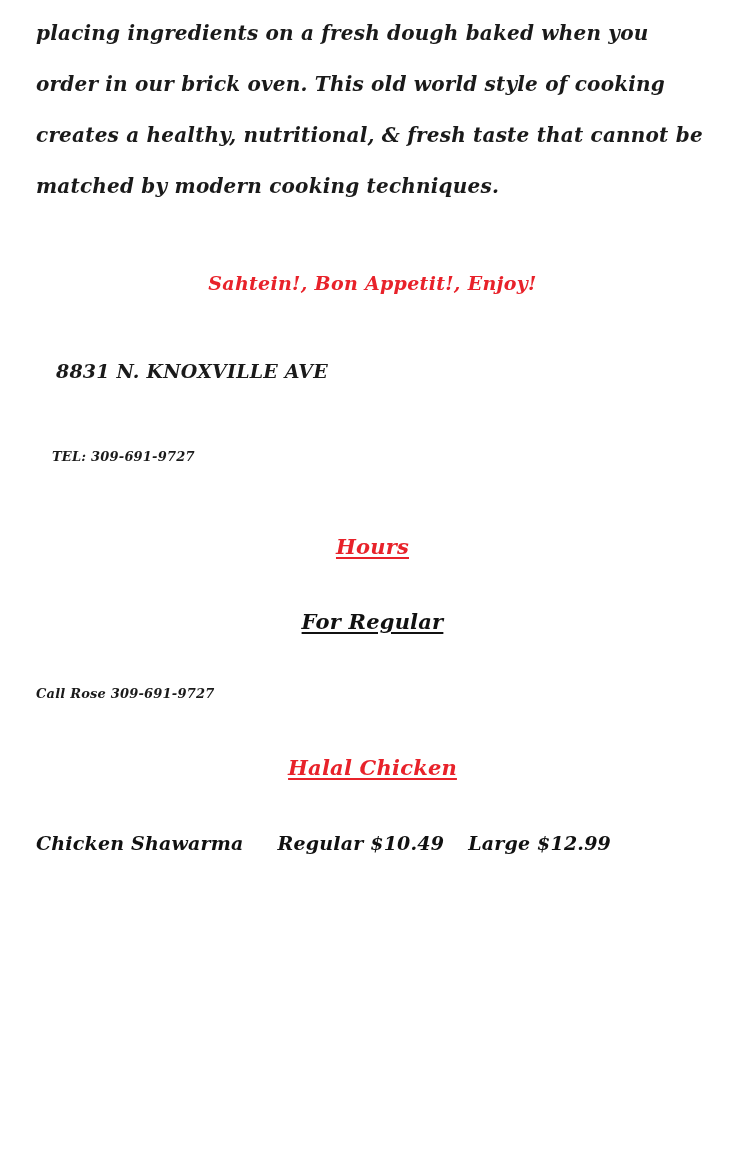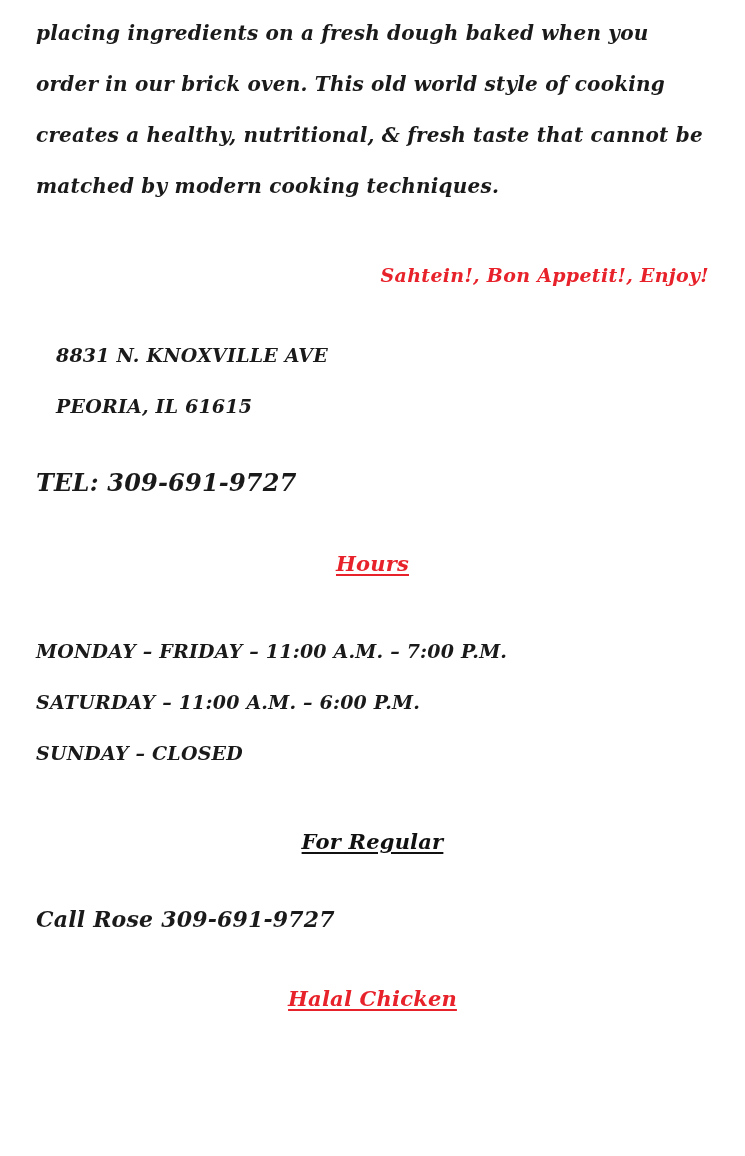--- a/index.html
+++ b/index.html
@@ -32,42 +32,42 @@
 
   .intro {
     margin: 0;
     padding-top: 8px;
     font-size: 20px;
     line-height: 51px;
     color: #1a1a1a;
   }
 
   .tagline {
-    text-align: right;
+    text-align: center;
     color: #e8222a;
     font-size: 19px;
     font-weight: 700;
-    margin: 0;
+    margin: 8px;
     padding-top: 52px;
     letter-spacing: 0.3px;
   }
 
   .address-block {
     margin: 0;
     padding-top: 44px;
     font-size: 19px;
     line-height: 51px;
     color: #1a1a1a;
   }
   .address-line { display: block; margin-left: 20px; }
 
   .tel {
-    margin: 0;
+    margin: 16px;
     padding-top: 36px;
-    font-size: 24px;
+    font-size: 13px;
     color: #1a1a1a;
   }
 
   .section-heading {
     margin: 0;
     padding-top: 54px;
     font-size: 21px;
     font-weight: 700;
     color: #e8222a;
     text-decoration: underline;
@@ -84,21 +84,21 @@
     padding-top: 50px;
     font-size: 19px;
     line-height: 51px;
     color: #1a1a1a;
   }
   .hours-line { display: block; }
 
   .catering-call {
     margin: 0;
     padding-top: 52px;
-    font-size: 22px;
+    font-size: 13px;
     color: #1a1a1a;
   }
 
   .menu-item-row {
     margin: 0;
     padding-top: 52px;
     font-size: 19px;
     color: #111111;
     white-space: nowrap;
   }
@@ -111,33 +111,30 @@
 <body>
 
 <div class="page">
 
   <p class="intro script">placing ingredients on a fresh dough baked when you order in our brick oven.  This old world style of cooking creates a healthy, nutritional, &amp; fresh taste that cannot be matched by modern cooking techniques.</p>
 
   <p class="tagline script">Sahtein!, Bon Appetit!, Enjoy!</p>
 
   <div class="address-block script">
     <span class="address-line">8831 N. KNOXVILLE AVE</span>
-    <span class="address-line">PEORIA, IL 61615</span>
   </div>
 
   <p class="tel script">TEL: 309-691-9727</p>
 
   <span class="section-heading script">Hours</span>
 
-  <div class="hours-list script">
-    <span class="hours-line">MONDAY – FRIDAY – 11:00 A.M. – 7:00 P.M.</span>
-    <span class="hours-line">SATURDAY – 11:00 A.M. – 6:00 P.M.</span>
-    <span class="hours-line">SUNDAY – CLOSED</span>
-  </div>
 
   <span class="section-heading dark script heading-offset-small">For Regular</span>
 
   <p class="catering-call script">Call Rose  309-691-9727</p>
 
   <span class="section-heading script">Halal Chicken</span>
 
+  <p class="menu-item-row script">
+    <span class="menu-item-name">Chicken Shawarma</span><span class="menu-item-size">Regular $10.49</span><span class="menu-item-size">Large $12.99</span>
+  </p>
 
 </div>
 
 </body></html>

